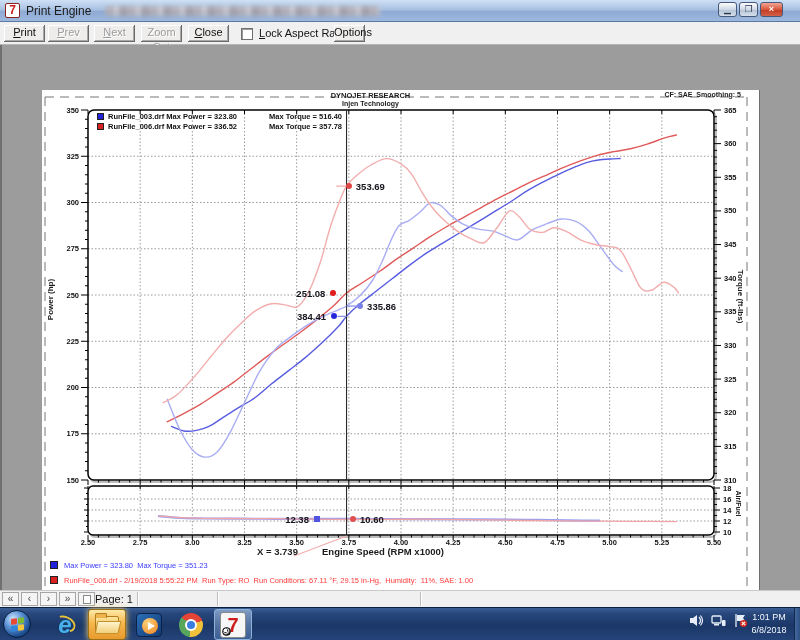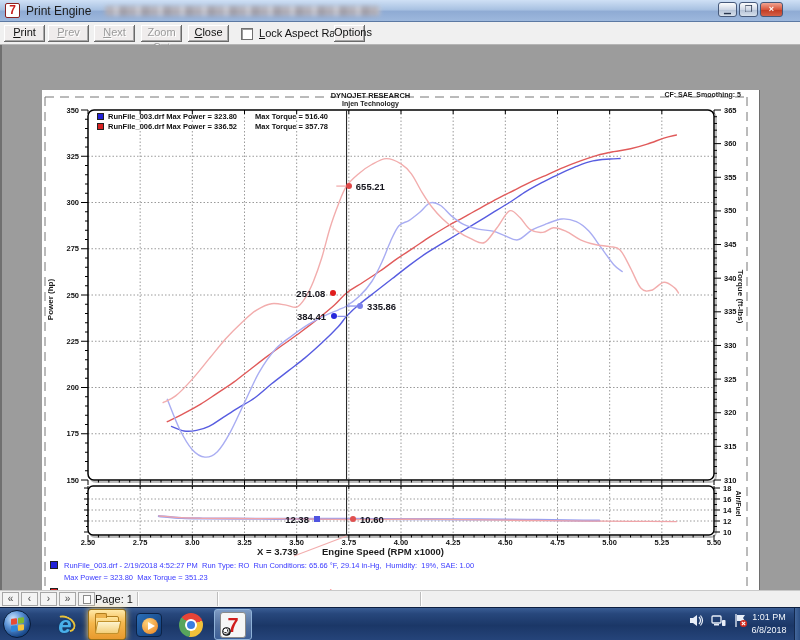--- a/index.html
+++ b/index.html
@@ -40,21 +40,21 @@
   #hdr2 { left:0; right:60px; top:10px; text-align:center; font-size:7px; font-weight:bold; }
   #cf-note { right:18px; top:1px; font-size:7px; font-weight:bold; }
   #power-title { left:-12px; top:205px; font-size:8px; font-weight:bold; transform:rotate(-90deg); }
   #torque-title { left:668px; top:202px; font-size:8px; font-weight:bold; transform:rotate(90deg); transform-origin:center; width:60px; text-align:center; }
   #af-title { left:676px; top:417px; font-size:7px; font-weight:bold; transform:rotate(90deg); width:40px; }
   #xaxis-title { left:280px; top:456px; font-size:9.5px; font-weight:bold; }
   #cursor-label { left:215px; top:456px; font-size:9.5px; font-weight:bold; }
   #legend { position:absolute; left:55px; top:22px; }
   .legend-row { height:9.5px; display:flex; align-items:center; }
   .legend-swatch { width:7px; height:7px; border:1px solid #222; margin-right:4px; }
-  .legend-main { font-size:7.5px; font-weight:bold; color:#111; width:147px; white-space:pre; }
+  .legend-main { font-size:7.5px; font-weight:bold; color:#111; width:161px; white-space:pre; }
   .legend-tq { font-size:7.5px; font-weight:bold; color:#111; white-space:pre; }
   #runinfo { position:absolute; left:8px; top:470px; }
   .run-block { margin-bottom:3px; position:relative; }
   .run-swatch { position:absolute; left:0; top:1px; width:8px; height:8px; border:1px solid #222; }
   .run-line { margin-left:14px; font-size:7.5px; line-height:12px; white-space:pre; }
   .ann-label { position:absolute; font-size:9.5px; font-weight:bold; color:#16161e; transform:translateY(-50%); white-space:pre; }
   .ann-dot { position:absolute; width:6px; height:6px; transform:translate(-50%,-50%); }
 
   
   #statusbar { position:absolute; left:0; top:590px; width:800px; height:17px; background:#f0f0f0; border-top:1px solid #c9c9c9; }
@@ -493,36 +493,35 @@
             <span class="legend-tq">Max Torque = 516.40</span>
           </div>
           <div class="legend-row">
             <span class="legend-swatch" style="background:#d82222"></span>
             <span class="legend-main">RunFile_006.drf Max Power = 336.52</span>
             <span class="legend-tq">Max Torque = 357.78</span>
           </div>
         </div>
       <div id="annotations">
           <div class="ann-dot" style="left: 306.833px; top: 96.0855px; background: rgb(224, 72, 72); border-radius: 50%;"></div>
-          <div class="ann-label" style="top: 96.0855px; left: 313.833px;">655.21</div>
+          <div class="ann-label" style="top: 96.0855px; left: 313.833px;">353.69</div>
           <div class="ann-dot" style="left: 291.392px; top: 203.002px; background: rgb(224, 28, 28); border-radius: 50%;"></div>
           <div class="ann-label" style="top: 203.002px; right: 433.608px;">251.08</div>
           <div class="ann-dot" style="left: 318.101px; top: 216.033px; background: rgb(122, 128, 234); border-radius: 50%;"></div>
           <div class="ann-label" style="top: 216.033px; left: 325.101px;">335.86</div>
           <div class="ann-dot" style="left: 292.018px; top: 226.386px; background: rgb(38, 38, 220); border-radius: 50%;"></div>
           <div class="ann-label" style="top: 226.386px; right: 432.982px;">384.41</div>
           <div class="ann-dot" style="left: 274.907px; top: 428.91px; background: rgb(80, 84, 224); border-radius: 0px;"></div>
           <div class="ann-label" style="top: 428.91px; right: 450.093px;">12.38</div>
           <div class="ann-dot" style="left: 311.007px; top: 429.46px; background: rgb(224, 80, 80); border-radius: 50%;"></div>
           <div class="ann-label" style="top: 429.46px; left: 318.007px;">10.60</div>
         </div>
       <div id="runinfo">
           <div class="run-block">
             <span class="run-swatch" style="background:#2222d8"></span>
-            <div class="run-line" style="color: rgb(58, 58, 255);">RunFile_003.drf - 2/19/2018 4:52:27 PM  Run Type: RO  Run Conditions: 65.66 °F, 29.14 in-Hg,  Humidity:  19%, SAE: 1.00</div>
             <div class="run-line" style="color: rgb(58, 58, 255);">Max Power = 323.80  Max Torque = 351.23</div>
           </div>
           <div class="run-block">
             <span class="run-swatch" style="background:#d82222"></span>
             <div class="run-line" style="color: rgb(255, 58, 58);">RunFile_006.drf - 2/19/2018 5:55:22 PM  Run Type: RO  Run Conditions: 67.11 °F, 29.15 in-Hg,  Humidity:  11%, SAE: 1.00</div>
             <div class="run-line" style="color: rgb(255, 58, 58);">EVO1900</div>
             <div class="run-line" style="color: rgb(255, 58, 58);">Max Power = 336.52  Max Torque = 357.78</div>
           </div>
         </div>
     </div>

